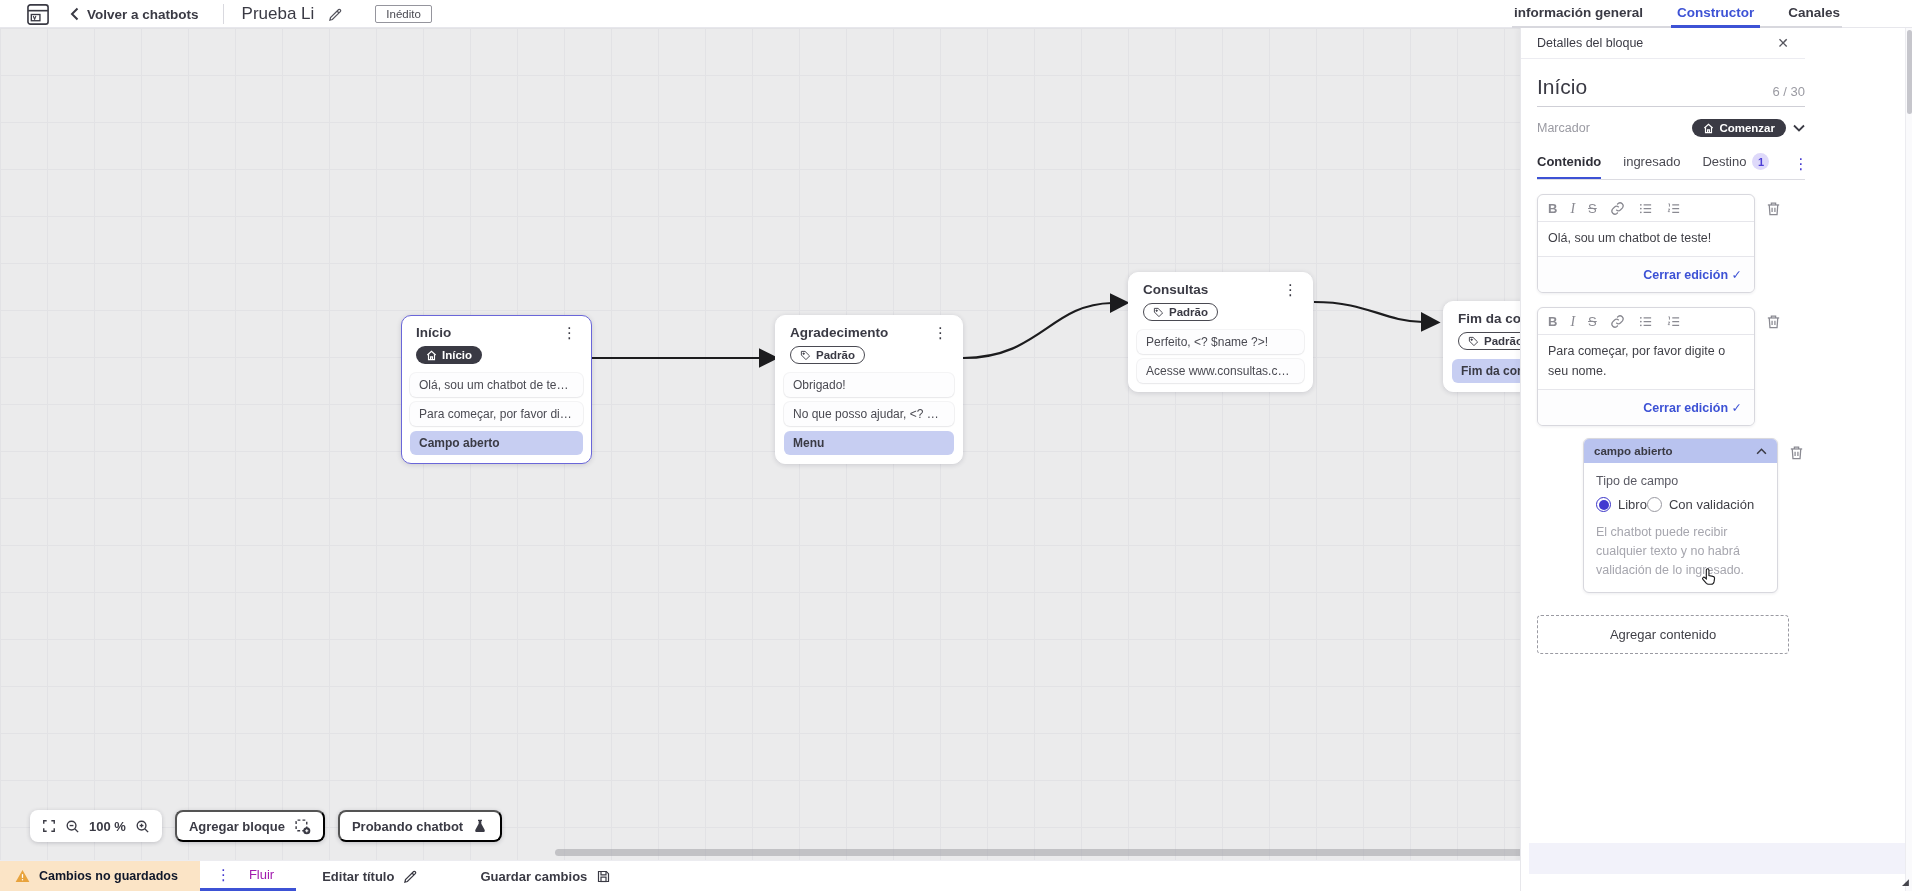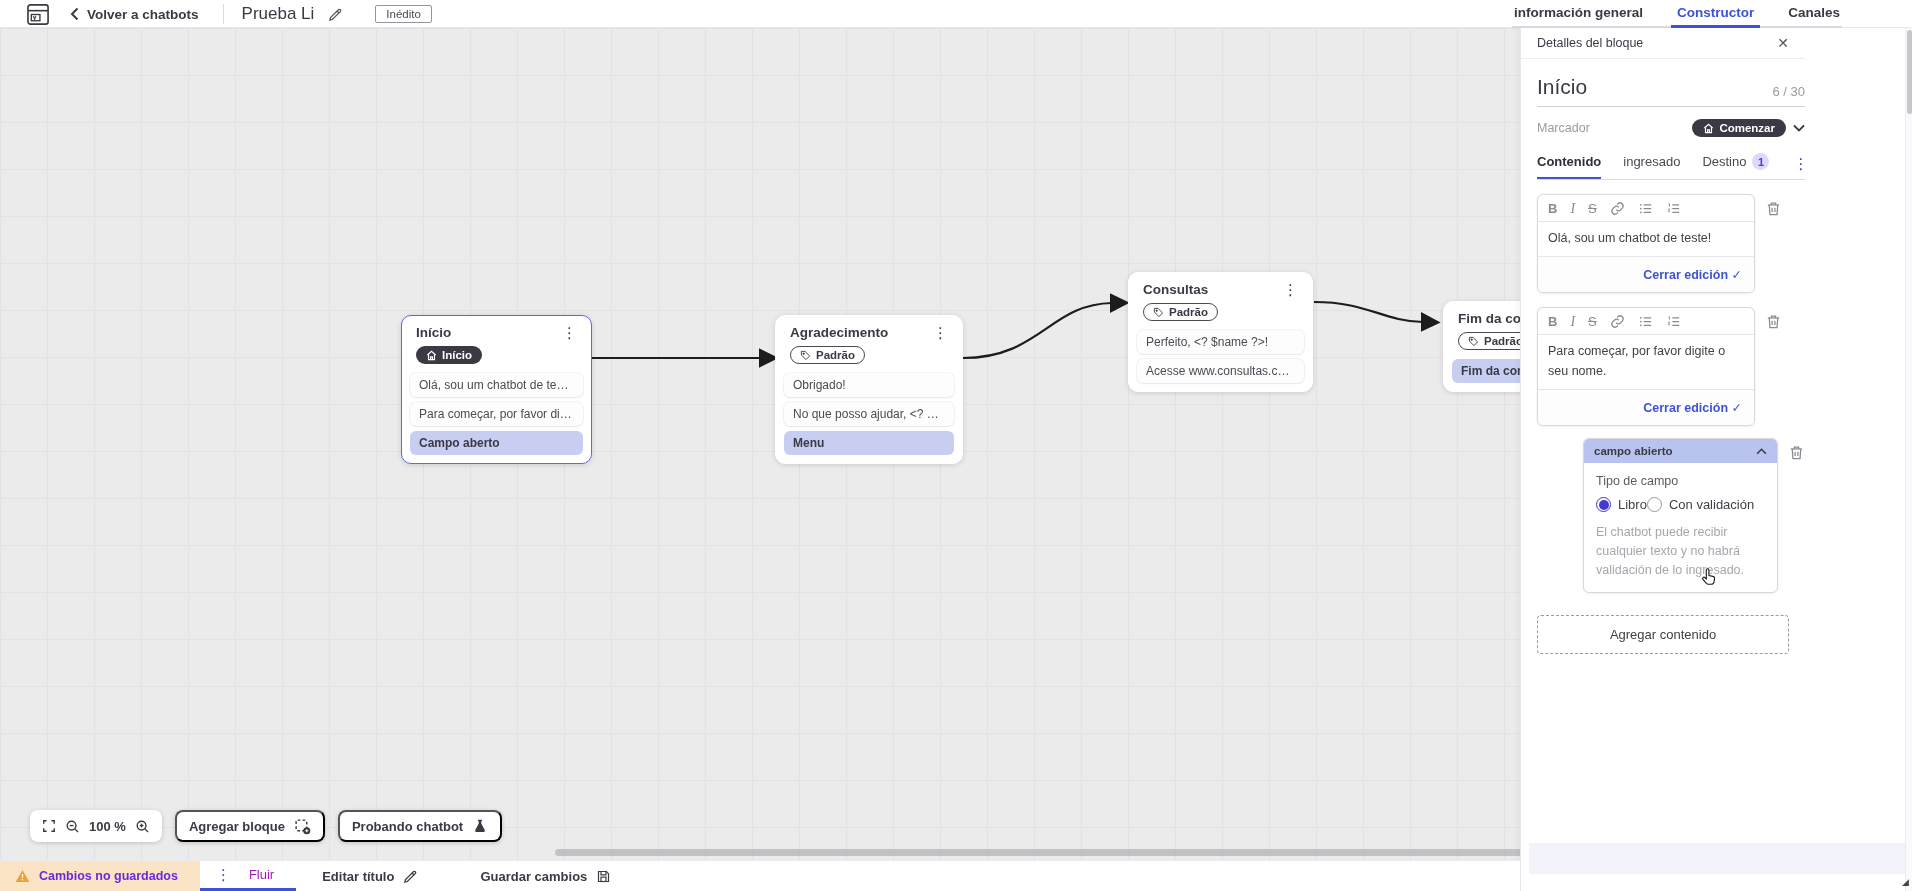--- a/index.html
+++ b/index.html
@@ -124,21 +124,21 @@
   .panel-band { position:absolute; left:8px; top:815px; width:378px; height:31px; background:#f2f2fa; }
   .v-scrollbar { position:absolute; right:0; top:0; width:7px; height:863px; background:#fafafc;
                  border-left:1px solid #ececf0; cursor:grab; }
   .v-thumb { position:absolute; top:2px; left:1px; width:5px; height:84px; border-radius:3px; background:#c6c6cc; }
   .corner-arrow { position:absolute; right:3px; bottom:4px; font-size:9px; color:#44444c; }
 
   
   .bottombar { position:absolute; left:0; top:860px; width:1520px; height:31px; background:#fff;
                border-top:1px solid #ececf0; display:flex; align-items:stretch; z-index:25; }
   .status-chip { display:flex; align-items:center; gap:9px; background:var(--warning-bg,#fbe4c6);
-                 padding:0 22px 0 15px; font-size:12.5px; font-weight:700; color:#6d28d9; }
+                 padding:0 22px 0 15px; font-size:12.5px; font-weight:700; color:#0f172a; }
   .flow-tab { display:flex; align-items:center; gap:16px; padding:0 22px 0 14px;
               border-bottom:3px solid var(--accent,#3d52d5); cursor:pointer; }
   .flow-label { font-size:13px; color:#a21caf; }
   .bar-item { display:flex; align-items:center; gap:9px; font-size:13px; font-weight:700; color:#3a3a44;
               background:none; border:none; font-family:inherit; cursor:pointer; padding:0 14px; }
   .bar-item.edit { margin-left:12px; }
   .bar-item.save { margin-left:34px; }
   .bar-ic { display:inline-flex; color:#3a3a44; }
 
   .cursor-hand { position:absolute; left:1698px; top:566px; z-index:60; pointer-events:none; }

